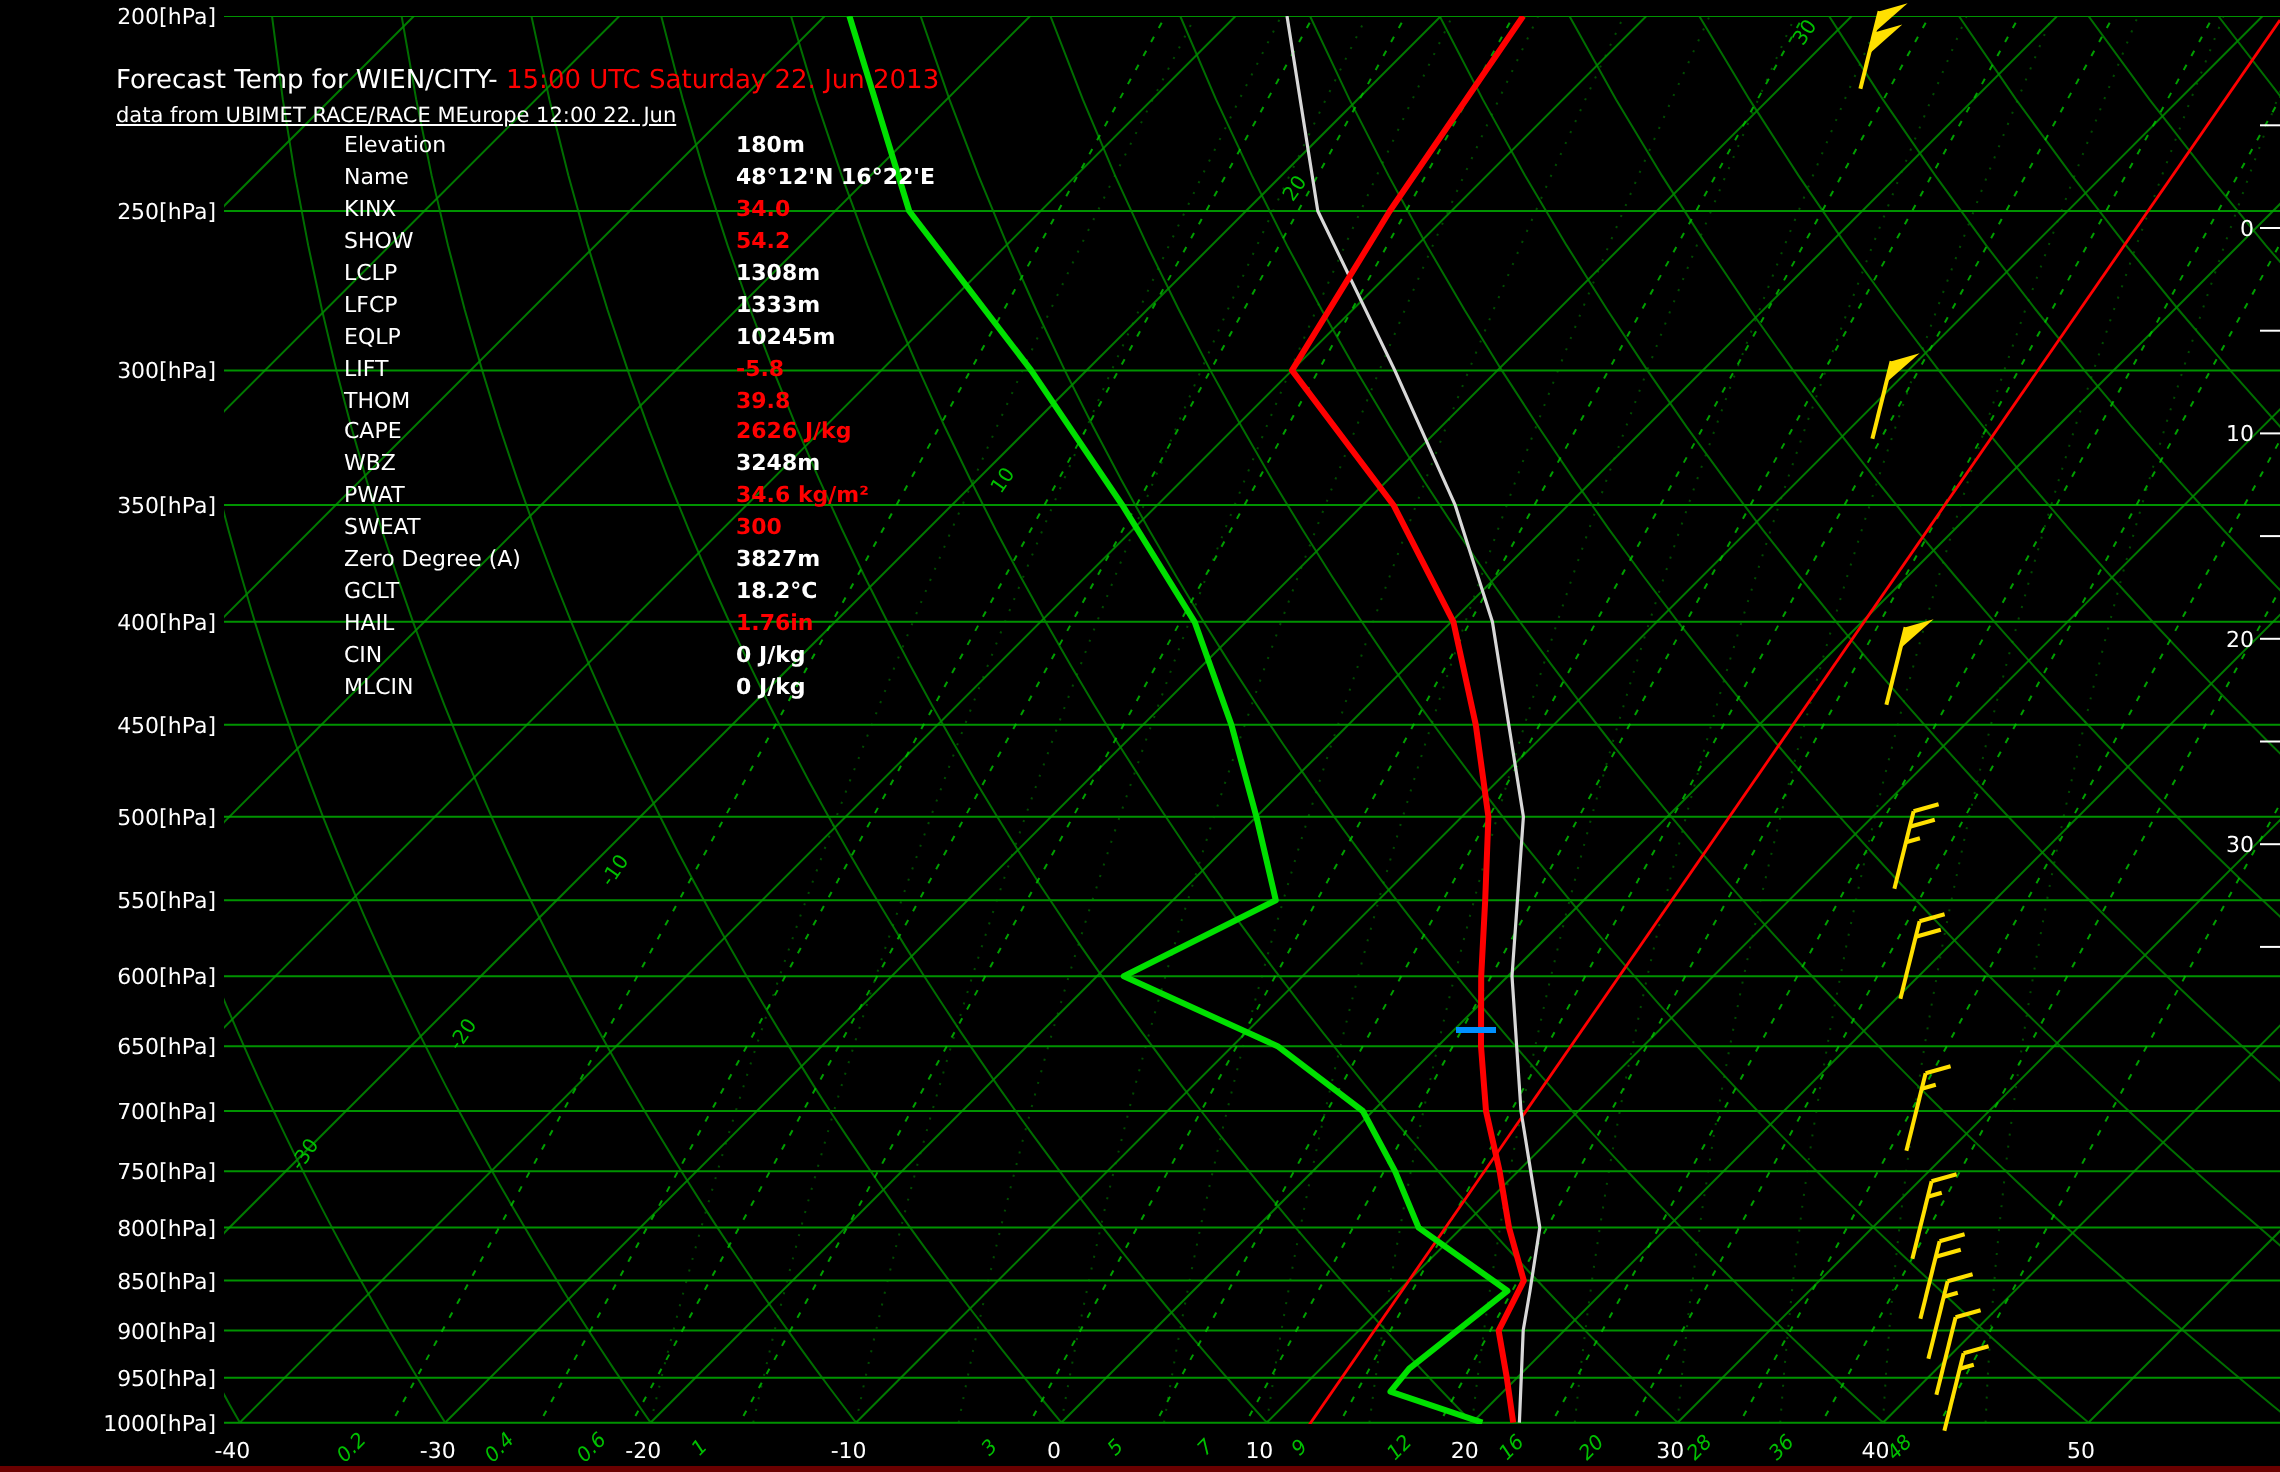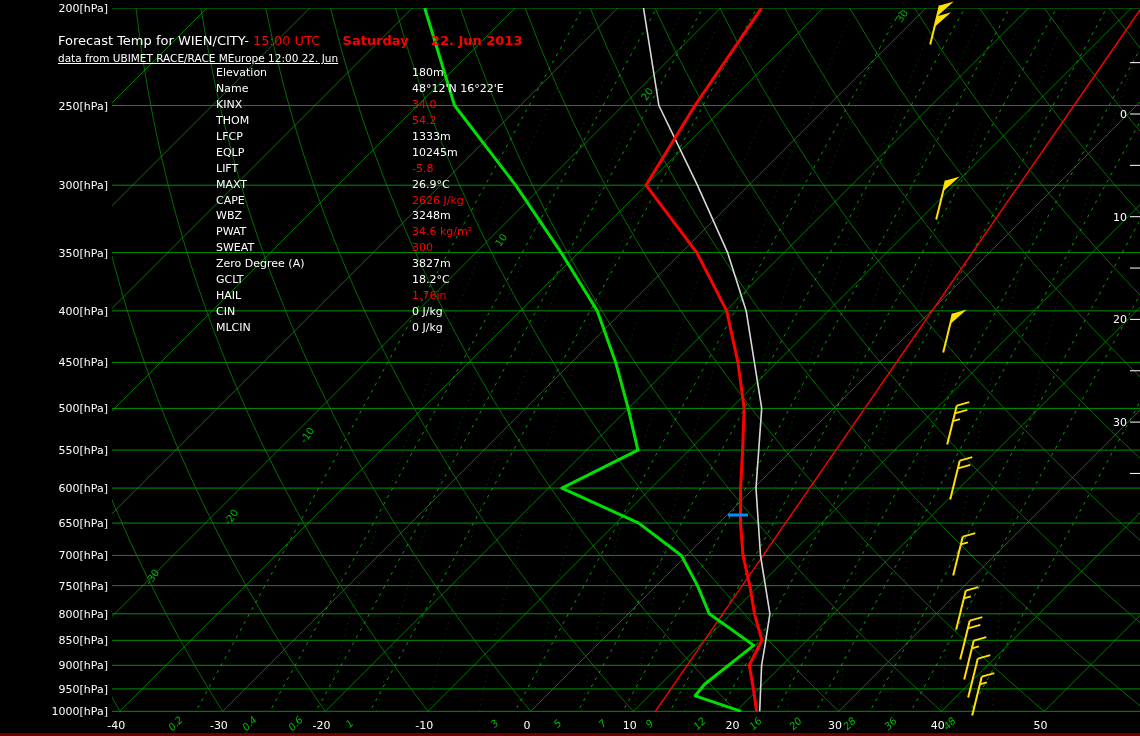--- a/index.html
+++ b/index.html
@@ -2,26 +2,26 @@
 <html><head>
 <meta charset="utf-8">
 <style>
   html,body{margin:0;padding:0;background:#000;}
   .screen{position:relative;width:1140px;height:736px;background:#000;overflow:hidden;
           font-family:"DejaVu Sans",sans-serif;}
   svg{position:absolute;left:0;top:0;}
   svg text{font-family:"DejaVu Sans",sans-serif;}
   .header{position:absolute;left:58px;top:33px;color:#fff;font-size:13px;white-space:nowrap;z-index:5;}
   .header .red{color:#ff0000;text-align:right;}
-  .header .bold{font-weight:bold;margin-left:18px;}
+  .header .bold{font-weight:normal;}
   .subtitle{position:absolute;left:58px;top:52px;color:#fff;font-size:10.5px;white-space:nowrap;z-index:5;text-decoration:underline;}
   .stats{position:absolute;left:172px;top:65px;font-size:11px;color:#fff;z-index:5;}
-  .stat-row{height:15.9px;display:flex;align-items:center;white-space:nowrap;margin-left:44px;}
+  .stat-row{height:15.9px;display:flex;align-items:center;white-space:nowrap;}
   .stat-label{width:196px;}
-  .stat-value{font-weight:normal;}
+  .stat-value{font-weight:bold;}
   .stat-value.red{color:#ff0000;}
   .bottom-bar{position:absolute;left:0;bottom:0;width:1140px;height:3px;background:#6a0000;z-index:4;}
 </style>
 </head>
 <body>
 
 <div class="screen">
 
   <svg id="chart-svg" width="1140" height="736" viewBox="0 0 1140 736">
     <defs>
@@ -255,38 +255,42 @@
       </div>
       <div class="stat-row">
         <span class="stat-label">Name</span>
         <span class="stat-value">48°12'N 16°22'E</span>
       </div>
       <div class="stat-row">
         <span class="stat-label">KINX</span>
         <span class="stat-value red">34.0</span>
       </div>
       <div class="stat-row">
-        <span class="stat-label">THOM</span>
+        <span class="stat-label">SHOW</span>
         <span class="stat-value red">54.2</span>
+      </div>
+      <div class="stat-row">
+        <span class="stat-label">LCLP</span>
+        <span class="stat-value">1308m</span>
       </div>
       <div class="stat-row">
         <span class="stat-label">LFCP</span>
         <span class="stat-value">1333m</span>
       </div>
       <div class="stat-row">
         <span class="stat-label">EQLP</span>
         <span class="stat-value">10245m</span>
       </div>
       <div class="stat-row">
         <span class="stat-label">LIFT</span>
         <span class="stat-value red">-5.8</span>
       </div>
       <div class="stat-row">
-        <span class="stat-label">MAXT</span>
-        <span class="stat-value">26.9°C</span>
+        <span class="stat-label">THOM</span>
+        <span class="stat-value red">39.8</span>
       </div>
       <div class="stat-row">
         <span class="stat-label">CAPE</span>
         <span class="stat-value red">2626 J/kg</span>
       </div>
       <div class="stat-row">
         <span class="stat-label">WBZ</span>
         <span class="stat-value">3248m</span>
       </div>
       <div class="stat-row">

